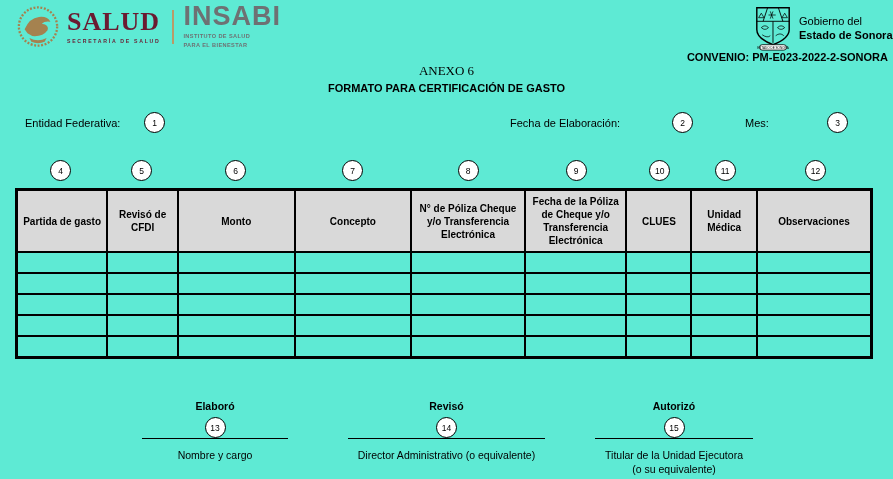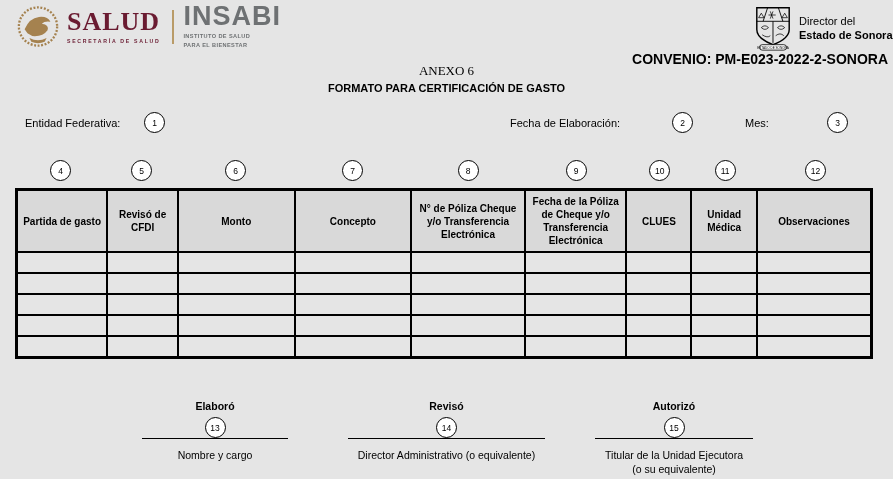--- a/index.html
+++ b/index.html
@@ -1,33 +1,33 @@
 <!DOCTYPE html>
 <html><head>
 <meta charset="utf-8">
 <style>
   html,body{margin:0;padding:0;background:#fff;}
-  .page{position:relative;width:893px;height:479px;background:#e5e5e5;
+  .page{position:relative;width:893px;height:479px;background:#5eead4;
         font-family:"Liberation Sans",sans-serif;color:#000;overflow:hidden;}
 
   
   .brand-left{position:absolute;left:16px;top:3px;display:flex;align-items:center;}
   .salud-text{margin-left:7px;}
   .salud-name{font-family:"Liberation Serif",serif;font-weight:bold;font-size:26px;
               color:#6a1b31;letter-spacing:1px;line-height:1;}
   .salud-sub{font-size:5.2px;font-weight:bold;color:#6a1b31;letter-spacing:1.7px;margin-top:3px;}
   .brand-divider{width:2px;height:34px;background:#b99b68;margin:0 9px 0 12px;}
   .insabi-name{font-size:27px;font-weight:bold;color:#6e7173;letter-spacing:1px;line-height:1;}
   .insabi-sub{font-size:5.6px;font-weight:bold;color:#6e7173;width:84px;line-height:1.6;
               margin-top:2px;letter-spacing:.4px;}
 
   .brand-right{position:absolute;left:753px;top:6px;display:flex;align-items:center;}
   .sonora-text{margin-left:6px;font-size:11px;line-height:1.25;}
   .sonora-bold{font-weight:bold;}
-  .convenio{position:absolute;top:51px;right:5px;font-weight:bold;font-size:14px;}
+  .convenio{position:absolute;top:51px;right:5px;font-weight:bold;font-size:11px;}
 
   
   .titles{position:absolute;top:63px;left:0;width:100%;text-align:center;}
   .title-main{font-family:"Liberation Serif",serif;font-weight:normal;font-size:13px;}
   .title-sub{font-size:11px;font-weight:bold;margin-top:3px;}
 
   
   .field-label{position:absolute;font-weight:normal;font-size:11px;}
   .ref{width:21px;height:21px;border:1.2px solid #000;border-radius:50%;background:#fff;
        display:flex;align-items:center;justify-content:center;font-size:8.5px;box-sizing:border-box;}
@@ -95,21 +95,21 @@
       <line x1="22" y1="17" x2="22" y2="41" stroke="#000" stroke-width="1"></line>
       <path d="M6 13 l3 -5 l3 5 Z" fill="none" stroke="#000" stroke-width=".8"></path>
       <path d="M32 13 l3 -5 l3 5 Z" fill="none" stroke="#000" stroke-width=".8"></path>
       <path d="M19 6 l3 8 M22 6 l-3 8 M17 10 h8" stroke="#000" stroke-width=".8" fill="none"></path>
       <path d="M9 24 q4 -4 8 0 q-4 4 -8 0 M27 24 q4 -4 8 0 q-4 4 -8 0" fill="none" stroke="#000" stroke-width=".8"></path>
       <path d="M10 32 q6 4 9 1 M25 33 q5 -4 9 0" fill="none" stroke="#000" stroke-width=".8"></path>
       <rect x="7" y="43" width="30" height="6" rx="3" fill="#fff" stroke="#000" stroke-width=".9"></rect>
       <text x="22" y="47.4" text-anchor="middle" font-size="3.4" font-family="Liberation Sans, sans-serif">ESTADO DE SONORA</text>
     </svg>
     <div class="sonora-text">
-      <div>Director del</div>
+      <div>Gobierno del</div>
       <div class="sonora-bold">Estado de Sonora</div>
     </div>
   </div>
 
   <div class="convenio">CONVENIO: PM-E023-2022-2-SONORA</div>
 
   <div class="titles">
     <div class="title-main">ANEXO 6</div>
     <div class="title-sub">FORMATO PARA CERTIFICACIÓN DE GASTO</div>
   </div>

